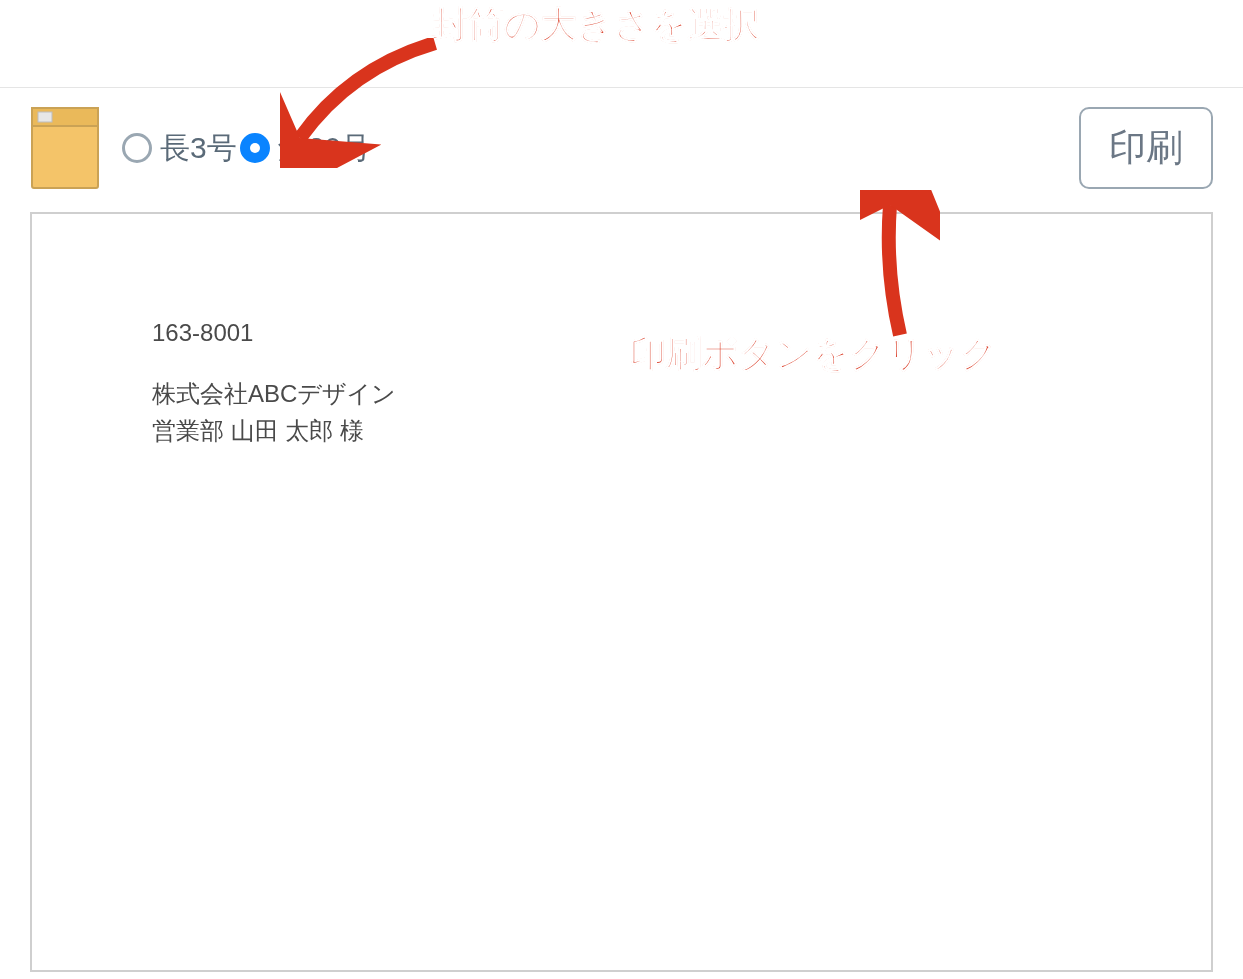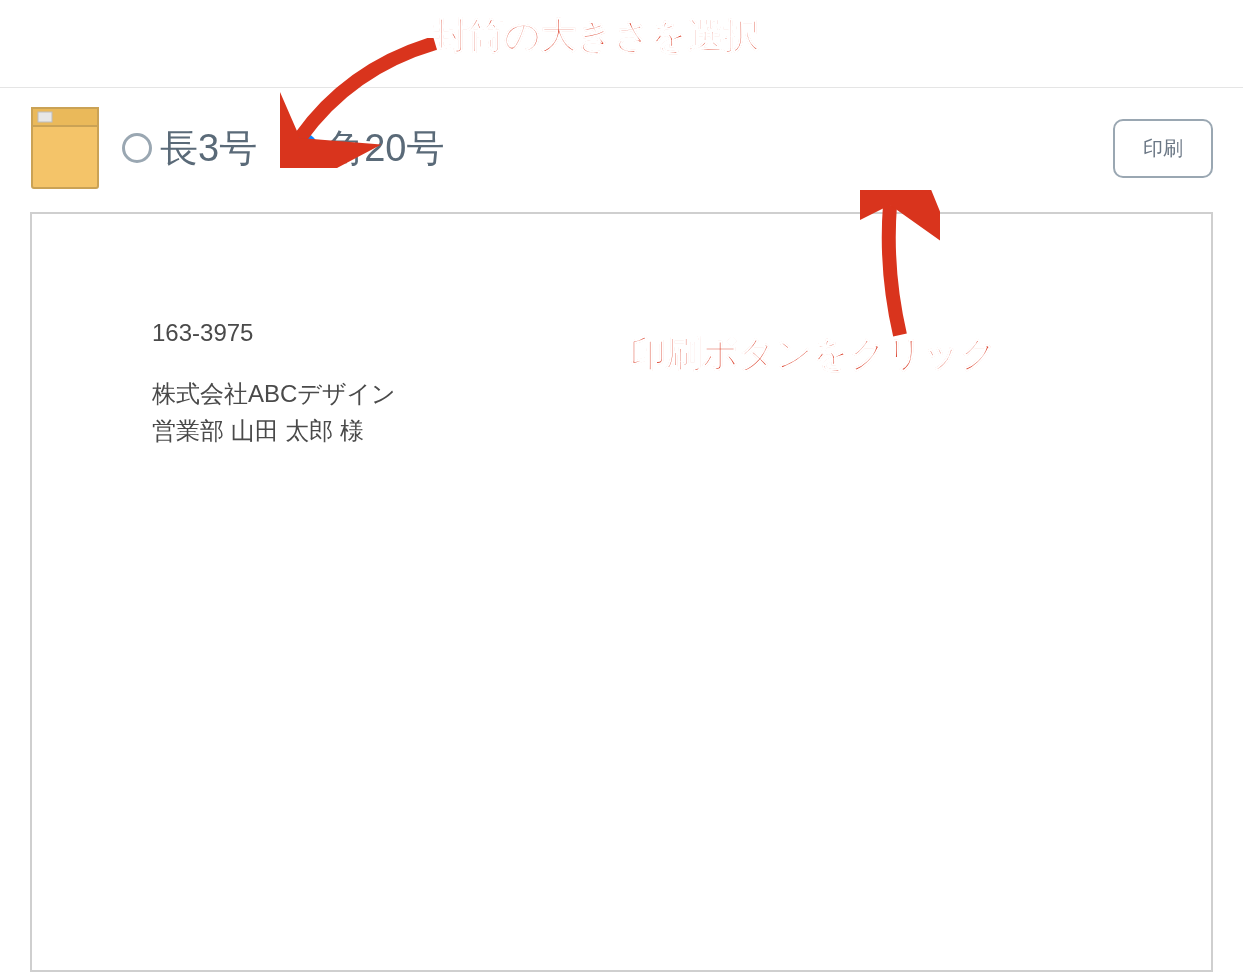--- a/index.html
+++ b/index.html
@@ -21,23 +21,23 @@
     display: flex;
     align-items: center;
     padding: 18px 30px 0 30px;
   }
 
   .envelope-icon svg { display: block; }
 
   .size-options {
     display: flex;
     align-items: center;
-    gap: 31px;
+    gap: 3px;
     margin-left: 22px;
-    font-size: 38px;
+    font-size: 30px;
     color: #5a6a78;
   }
   .size-option {
     display: flex;
     align-items: center;
     gap: 8px;
     cursor: pointer;
   }
   .radio-outer {
     width: 30px;
@@ -60,21 +60,21 @@
     border-radius: 50%;
     background: #fff;
   }
 
   .spacer { flex: 1; }
 
   .btn {
     border: 2px solid #9aa7b2;
     background: #fff;
     color: #6b7785;
-    font-size: 20px;
+    font-size: 37px;
     padding: 14px 28px;
     border-radius: 10px;
     cursor: pointer;
     margin-left: 14px;
     font-family: inherit;
   }
 
   .preview-wrap {
     padding: 0 30px 30px 30px;
   }
@@ -93,21 +93,21 @@
   .annot {
     position: absolute;
     font-weight: 800;
     font-size: 36px;
     color: #d9341d;
     -webkit-text-stroke: 1px #fff;
     text-shadow: 0 1px 0 #fff, 1px 0 0 #fff, -1px 0 0 #fff, 0 -1px 0 #fff;
     white-space: nowrap;
     pointer-events: none;
   }
-  .annot-1 { left: 432px; top: 12px; }
+  .annot-1 { left: 432px; top: 1px; }
   .annot-2 { left: 630px; top: 330px; }
 
   .arrow { position: absolute; pointer-events: none; }
   .arrow svg { display: block; }
 
   .page-rel { position: relative; }
 </style>
 </head>
 <body>
 
@@ -162,21 +162,21 @@
         </marker>
       </defs>
       <path d="M40,145 Q25,80 30,15" stroke="#d9341d" stroke-width="14" fill="none" marker-end="url(#ah2)"></path>
     </svg>
   </div>
 
   <div class="annot annot-2">印刷ボタンをクリック</div>
 
   <div class="preview-wrap">
     <div class="preview">
-      <div>163-3975</div>
+      <div>163-8001</div>
       <div class="block2">
         <div>株式会社ABCデザイン</div>
         <div>営業部 山田 太郎 様</div>
       </div>
     </div>
   </div>
 
 </div>
 
 </body></html>

